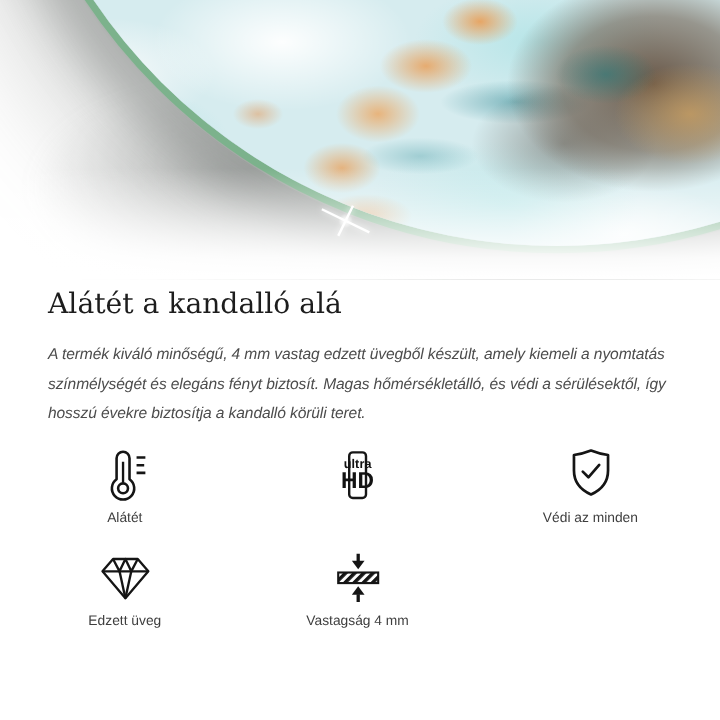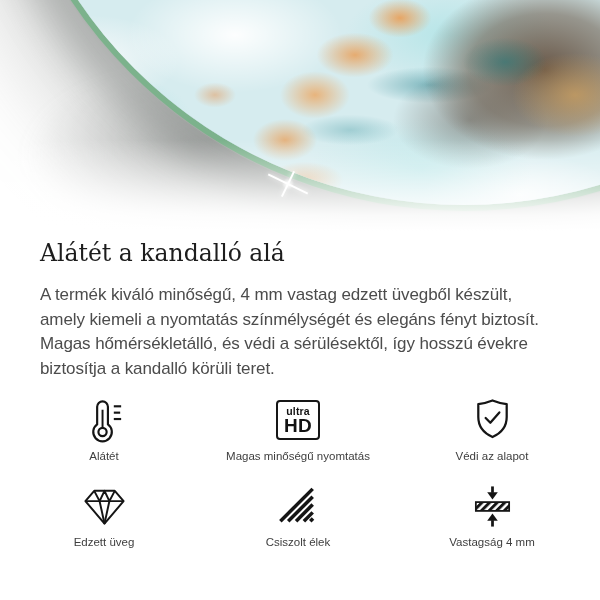--- a/index.html
+++ b/index.html
@@ -55,30 +55,30 @@
     box-shadow:0 0 5px rgba(255,255,255,.9);}
   .image-fade{position:absolute;inset:0;z-index:4;pointer-events:none;
     background:linear-gradient(180deg,rgba(255,255,255,0) 0px,rgba(255,255,255,0) 140px,
       rgba(255,255,255,.45) 178px,rgba(255,255,255,.92) 215px,#fff 231px);}
 
   
   .content{position:relative;padding:0 4px 0 40px;}
   h1{margin:4px 0 0 0;font-family:"DejaVu Serif","Liberation Serif",serif;font-weight:400;
     font-size:23.5px;line-height:33px;color:#1d1d1d;letter-spacing:0;}
   h1 span{display:block;}
-  .desc{margin:13px 38px 0 0;max-width:522px;font-size:17px;line-height:24.6px;
-    color:#4c4c4c;letter-spacing:-.1px;}
+  .desc{margin:13px 38px 0 0;max-width:522px;font-size:13px;line-height:24.6px;
+    color:#4c4c4c;letter-spacing:-.1px;font-style:italic;}
 
   
   .features{margin:15px 7px 0 -33px;display:grid;grid-template-columns:repeat(3,1fr);row-gap:20px;}
   .feature{display:flex;flex-direction:column;align-items:center;}
   .ficon{height:48px;display:flex;align-items:center;justify-content:center;}
   .flabel{margin-top:6px;font-size:11.5px;color:#3e3e3e;text-align:center;letter-spacing:0;}
   svg.ic{display:block;}
-  .hdbox{width:44px;height:40px;box-sizing:border-box;border:2.5px solid #161616;border-radius:4px;
+  .hdbox{width:16px;height:40px;box-sizing:border-box;border:2.5px solid #161616;border-radius:4px;
     display:flex;flex-direction:column;align-items:center;justify-content:center;color:#121212;}
   .hdbox .t1{font-size:10.5px;line-height:11px;font-weight:700;letter-spacing:.1px;}
   .hdbox .t2{font-size:19px;line-height:17px;font-weight:700;letter-spacing:.2px;}
 </style>
 </head>
 <body>
 
 <div class="page">
 
   <section class="hero">
@@ -112,58 +112,45 @@
         <div class="flabel">Alátét</div>
       </div>
 
       <div class="feature">
         <div class="ficon">
           <div class="hdbox">
             <span class="t1">ultra</span>
             <span class="t2">HD</span>
           </div>
         </div>
-        <div class="flabel">Magas minőségű nyomtatás</div>
       </div>
 
       <div class="feature">
         <div class="ficon">
           <svg class="ic" width="47" height="47" viewBox="0 0 48 48" fill="none" stroke="#151515">
             <path d="M24 3.5 c4.8 1.9 9.6 3.2 14.5 3.8 v13.2 c0 9.6 -5.9 16.6 -14.5 20.4 c-8.6 -3.8 -14.5 -10.8 -14.5 -20.4 V7.3 c4.9 -.6 9.7 -1.9 14.5 -3.8 Z" stroke-width="2.3" stroke-linejoin="round"></path>
             <polyline points="17,21.5 21.8,26.3 31,15.8" stroke-width="2.3" stroke-linecap="round" stroke-linejoin="round"></polyline>
           </svg>
         </div>
-        <div class="flabel">Védi az alapot</div>
+        <div class="flabel">Védi az minden</div>
       </div>
 
       <div class="feature">
         <div class="ficon">
           <svg class="ic" width="47" height="47" viewBox="0 0 48 48" fill="none" stroke="#151515" stroke-width="2" stroke-linejoin="round">
             <path d="M13.5 8 H34.5 L43.5 18.5 L24 41.5 L4.5 18.5 Z"></path>
             <line x1="4.5" y1="18.5" x2="43.5" y2="18.5"></line>
             <polyline points="13.5,8 19,18.5 24,8 29,18.5 34.5,8"></polyline>
             <line x1="19" y1="18.5" x2="24" y2="41.5"></line>
             <line x1="29" y1="18.5" x2="24" y2="41.5"></line>
           </svg>
         </div>
         <div class="flabel">Edzett üveg</div>
       </div>
 
-      <div class="feature">
-        <div class="ficon">
-          <svg class="ic" width="47" height="47" viewBox="0 0 48 48" stroke="#151515" stroke-width="3.6">
-            <line x1="5.5" y1="39" x2="38.5" y2="6"></line>
-            <line x1="13.5" y1="39" x2="38.5" y2="14"></line>
-            <line x1="21.5" y1="39" x2="38.5" y2="22"></line>
-            <line x1="29.5" y1="39" x2="38.5" y2="30"></line>
-            <line x1="36" y1="39" x2="38.8" y2="36.2"></line>
-          </svg>
-        </div>
-        <div class="flabel">Csiszolt élek</div>
-      </div>
 
       <div class="feature">
         <div class="ficon">
           <svg class="ic" width="47" height="47" viewBox="0 0 48 48">
             <defs>
               <pattern id="hatch" patternUnits="userSpaceOnUse" width="5.5" height="5.5" patternTransform="rotate(45)">
                 <rect width="3" height="5.5" fill="#151515"></rect>
               </pattern>
             </defs>
             <rect x="7" y="19.5" width="34" height="9" fill="url(#hatch)" stroke="#151515" stroke-width="1.8"></rect>

